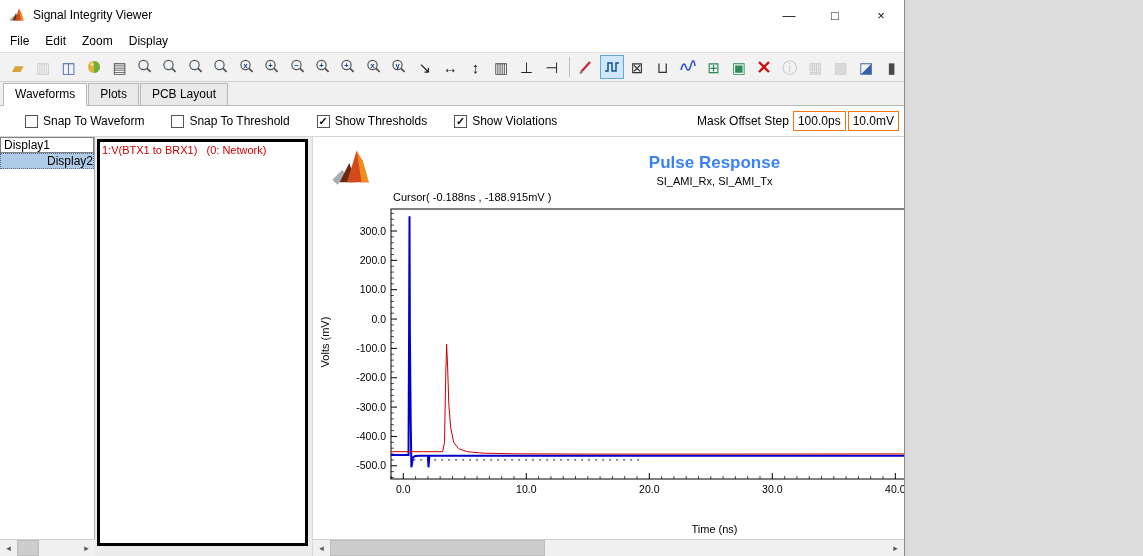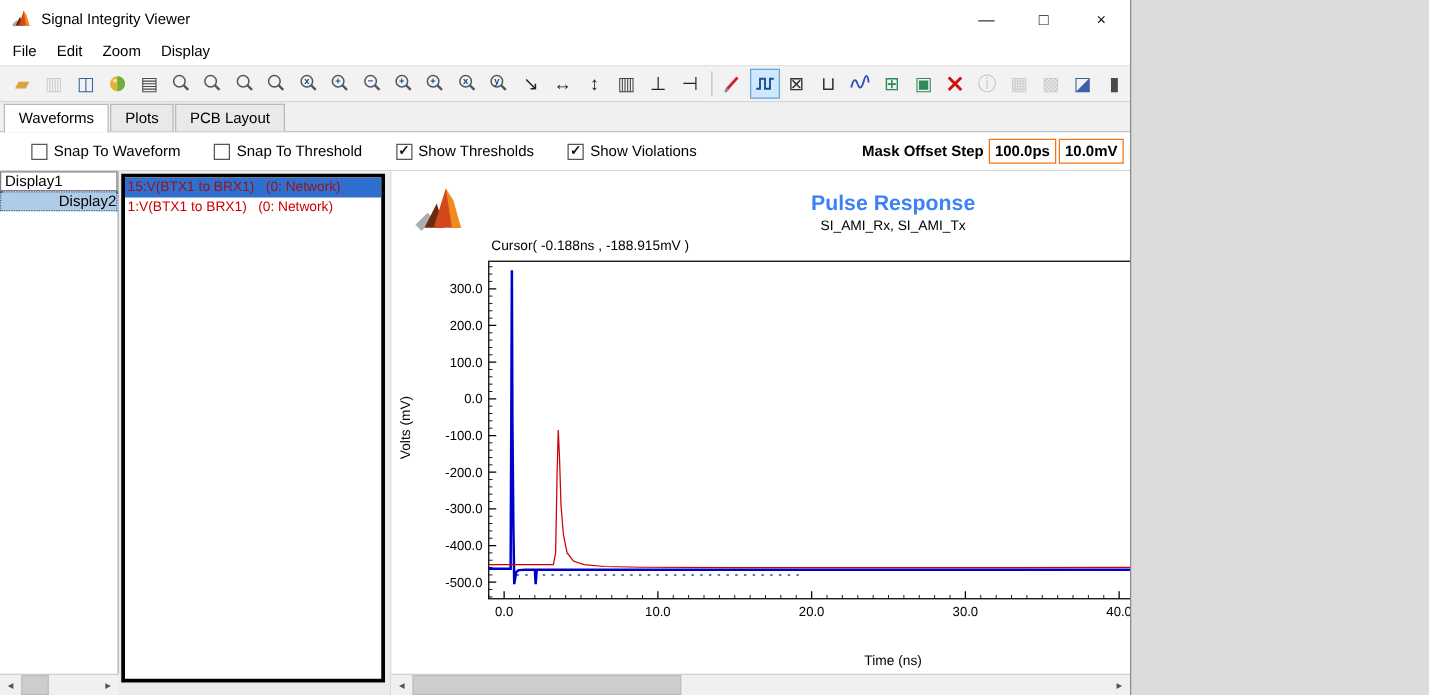--- a/index.html
+++ b/index.html
@@ -32,21 +32,21 @@
   .tab { font-size:12px; padding:3px 11px 4px; border:1px solid #b9b9b9; border-bottom:none;
          background:#e9e9e9; margin-right:1px; position:relative; }
   .tab.active { background:#fff; top:1px; padding-bottom:5px; }
   
   .optionsrow { height:31px; background:#fff; display:flex; align-items:center;
                 font-size:12px; border-bottom:1px solid #d5d5d5; padding:0 5px 0 10px; }
   .cb-item { display:flex; align-items:center; margin-right:27px; }
   .cb { width:13px; height:13px; border:1px solid #555; background:#fff; display:inline-flex;
         align-items:center; justify-content:center; font-size:11px; font-weight:bold;
         line-height:1; margin-right:5px; color:#111; }
-  .mask { margin-left:auto; display:flex; align-items:center; gap:2px;font-weight:bold; }
+  .mask { margin-left:auto; display:flex; align-items:center; gap:2px; }
   .mask-label { margin-right:2px; }
   .mask-field { border:1px solid #f97316; padding:2px 4px; font-size:12px; min-width:46px;
                 text-align:center; background:#fff; }
   
   .content { position:absolute; top:137px; left:0; right:0; bottom:0; background:#ececec; }
   .displays { position:absolute; left:0; top:0; width:95px; bottom:17px; background:#fff;
               border-right:1px solid #aaa; font-size:12px; }
   .display-row { height:16px; line-height:15px; padding:0 3px; border:1px solid transparent; }
   .display-row.outlined { border:1px solid #808080; }
   .display-row.selected { background:#aecbe8; border:1px dotted #55688a;padding-left:46px; }
@@ -311,21 +311,20 @@
 
     <div class="hscroll displays-scroll">
       <span class="scroll-arrow">◂</span>
       <span class="scroll-track">
         <span class="scroll-thumb" style="width:22px;"></span>
       </span>
       <span class="scroll-arrow">▸</span>
     </div>
 
     <div class="signals" id="signal-list">
-        <div class="signal-row selected">15:V(BTX1 to BRX1)   (0: Network)</div>
         <div class="signal-row">1:V(BTX1 to BRX1)   (0: Network)</div>
       </div>
 
     <div class="plotpanel">
       <span class="logo" id="plot-logo"><svg width="44" height="41.36" viewBox="0 0 36 34">
             <polygon points="1,27 9,19 13,23 5,31" fill="#a9adb5"></polygon>
             <polygon points="7,29 15,13 20,29" fill="#6b2a10"></polygon>
             <polygon points="13,29 21,3 31,29" fill="#d2491c"></polygon>
             <polygon points="21,3 26,11 31,29 25,29" fill="#f08b1d"></polygon>
           </svg></span>

